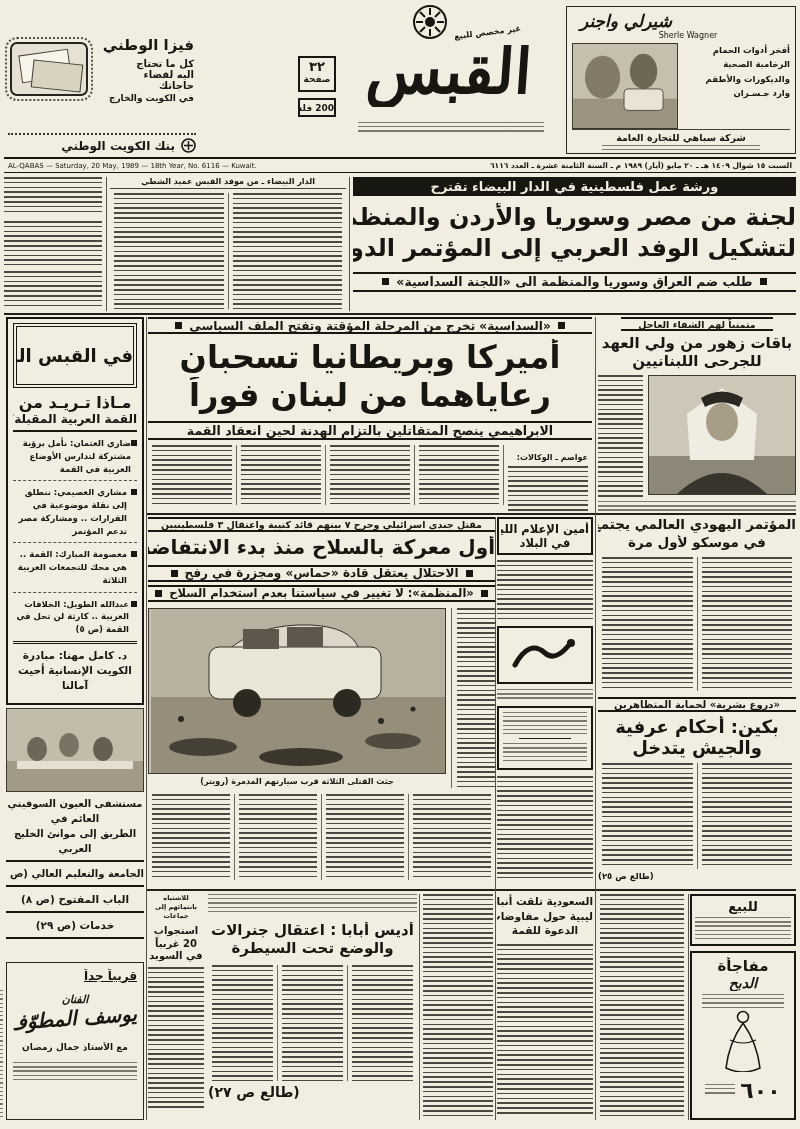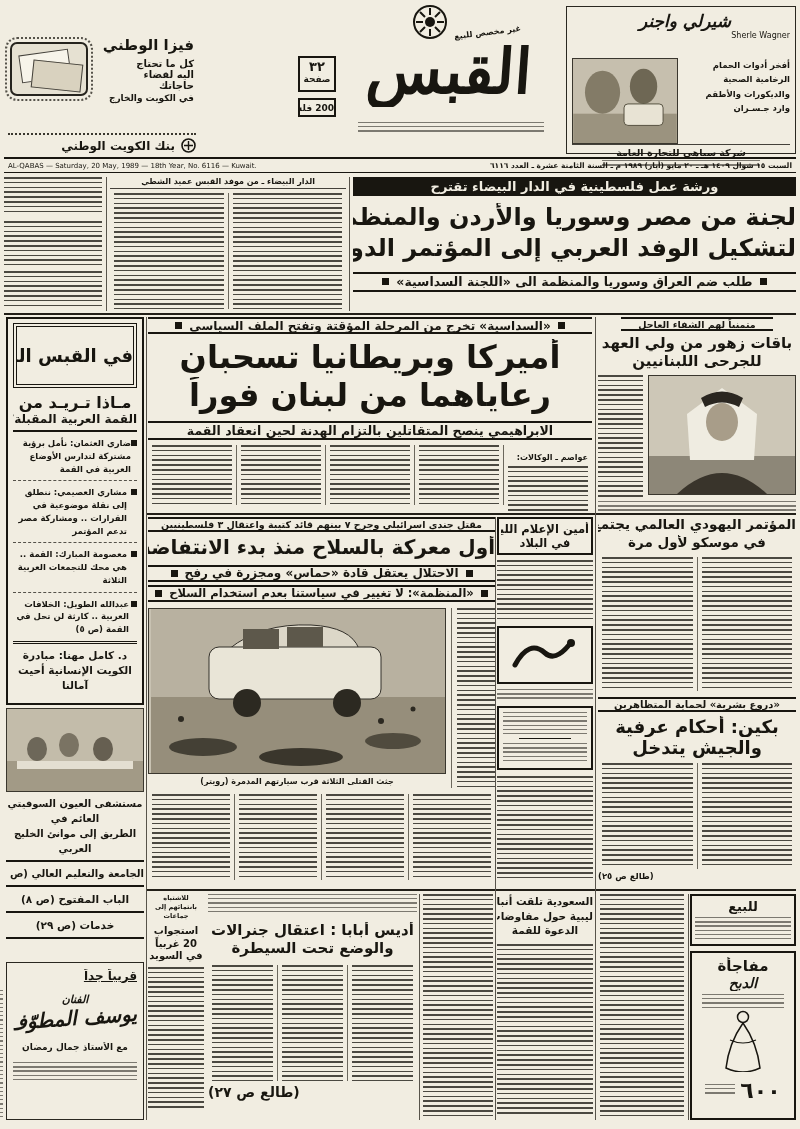--- a/index.html
+++ b/index.html
@@ -67,23 +67,23 @@
       <div class="abs ctr" style="left:2px;top:54px;width:38px;height:36px;border:2px solid #181610;padding-top:2px">
         <div class="b" style="font-size:13px;line-height:1.1">٣٢</div>
         <div class="b" style="font-size:9px">صفحة</div>
       </div>
       <div class="abs b ctr nw" style="left:2px;top:96px;width:38px;height:19px;border:2px solid #181610;font-size:9px;line-height:16px">200 فلس</div>
       <div class="abs ctr serif nw" style="left:44px;top:34px;width:218px;font-size:62px;font-weight:900;line-height:1.15;transform:skewX(-4deg)">القبس</div>
       <div class="abs gk2" style="left:62px;top:120px;width:186px;height:13px"></div>
     </div>
 
     <div class="abs" style="left:566px;top:6px;width:230px;height:148px;border:1px solid #2a2720;padding:4px 5px">
-      <div class="b nw" style="font-size:17px;font-style:italic;text-align:center;padding-left:8px">شيرلي واجنر</div>
-      <div class="nw" dir="ltr" style="font-size:8px;text-align:right;padding-left:14px">Sherle Wagner</div>
-      <div style="display:flex;margin-top:18px;gap:4px">
+      <div class="b nw" style="font-size:17px;font-style:italic;text-align:left;padding-left:8px">شيرلي واجنر</div>
+      <div class="nw" dir="ltr" style="font-size:8px;text-align:center;padding-left:14px">Sherle Wagner</div>
+      <div style="display:flex;margin-top:3px;gap:4px">
         <div style="flex:1;text-align:right">
           <div class="b" style="font-size:8.5px;line-height:1.7">أفخر أدوات الحمام</div>
           <div class="b" style="font-size:8.5px;line-height:1.7">الرخامية الصحية</div>
           <div class="b" style="font-size:8.5px;line-height:1.7">والديكورات والأطقم</div>
           <div class="b" style="font-size:8.5px;line-height:1.7">وارد جـسـران</div>
         </div>
         <svg width="106" height="86" viewBox="0 0 106 86" style="border:1px solid #3a372e;background:#c6bfae;flex:none">
           <rect width="106" height="86" fill="#c6bfae"></rect>
           <rect y="56" width="106" height="30" fill="#9b937f"></rect>
           <ellipse cx="30" cy="34" rx="18" ry="22" fill="#837b67"></ellipse>

